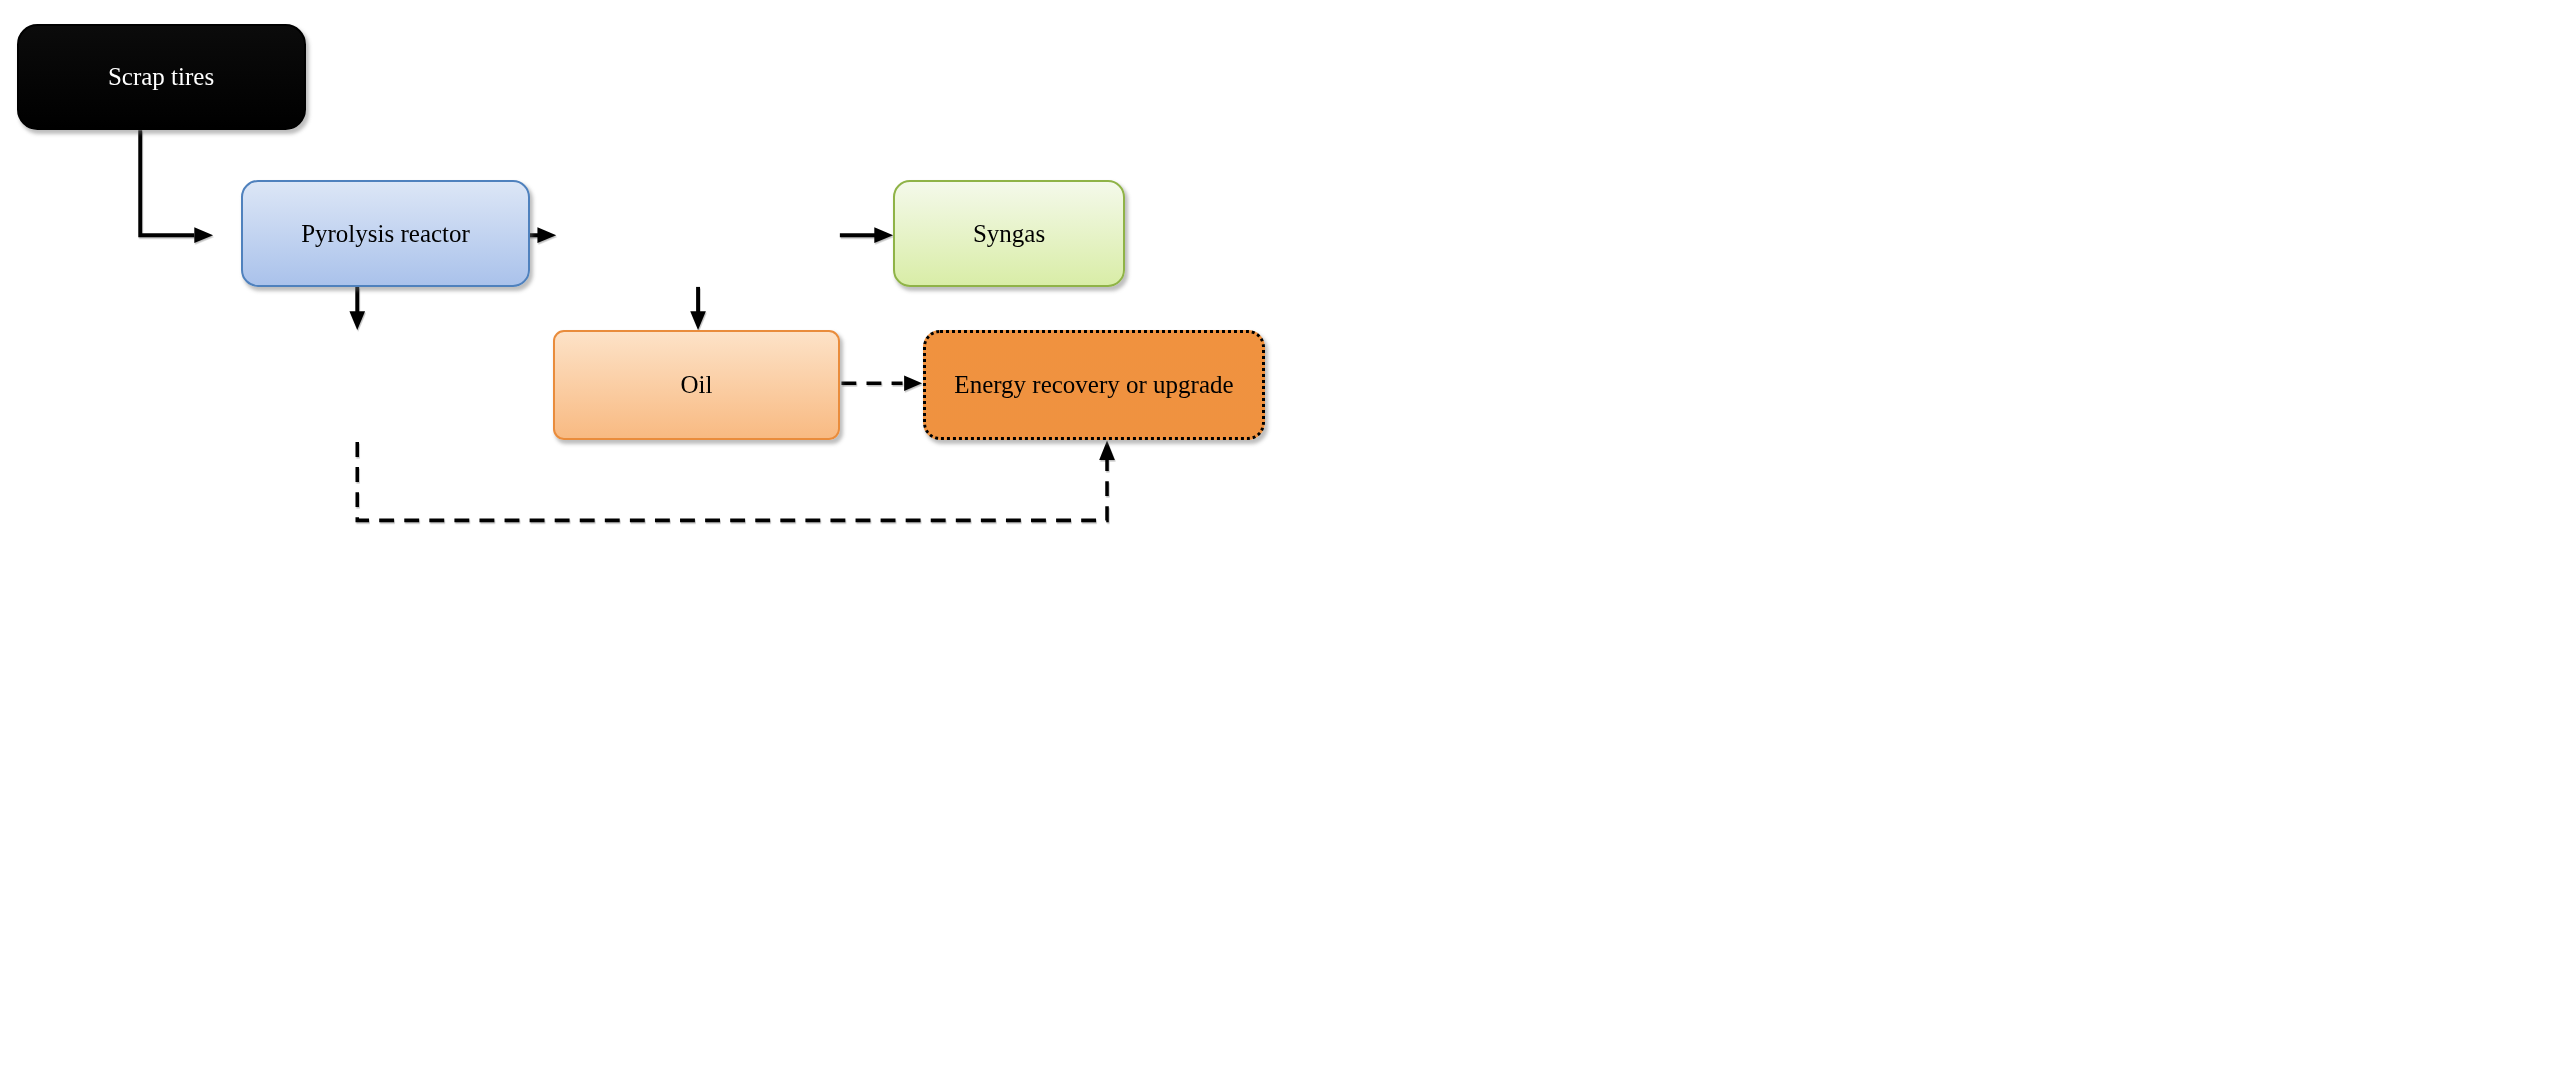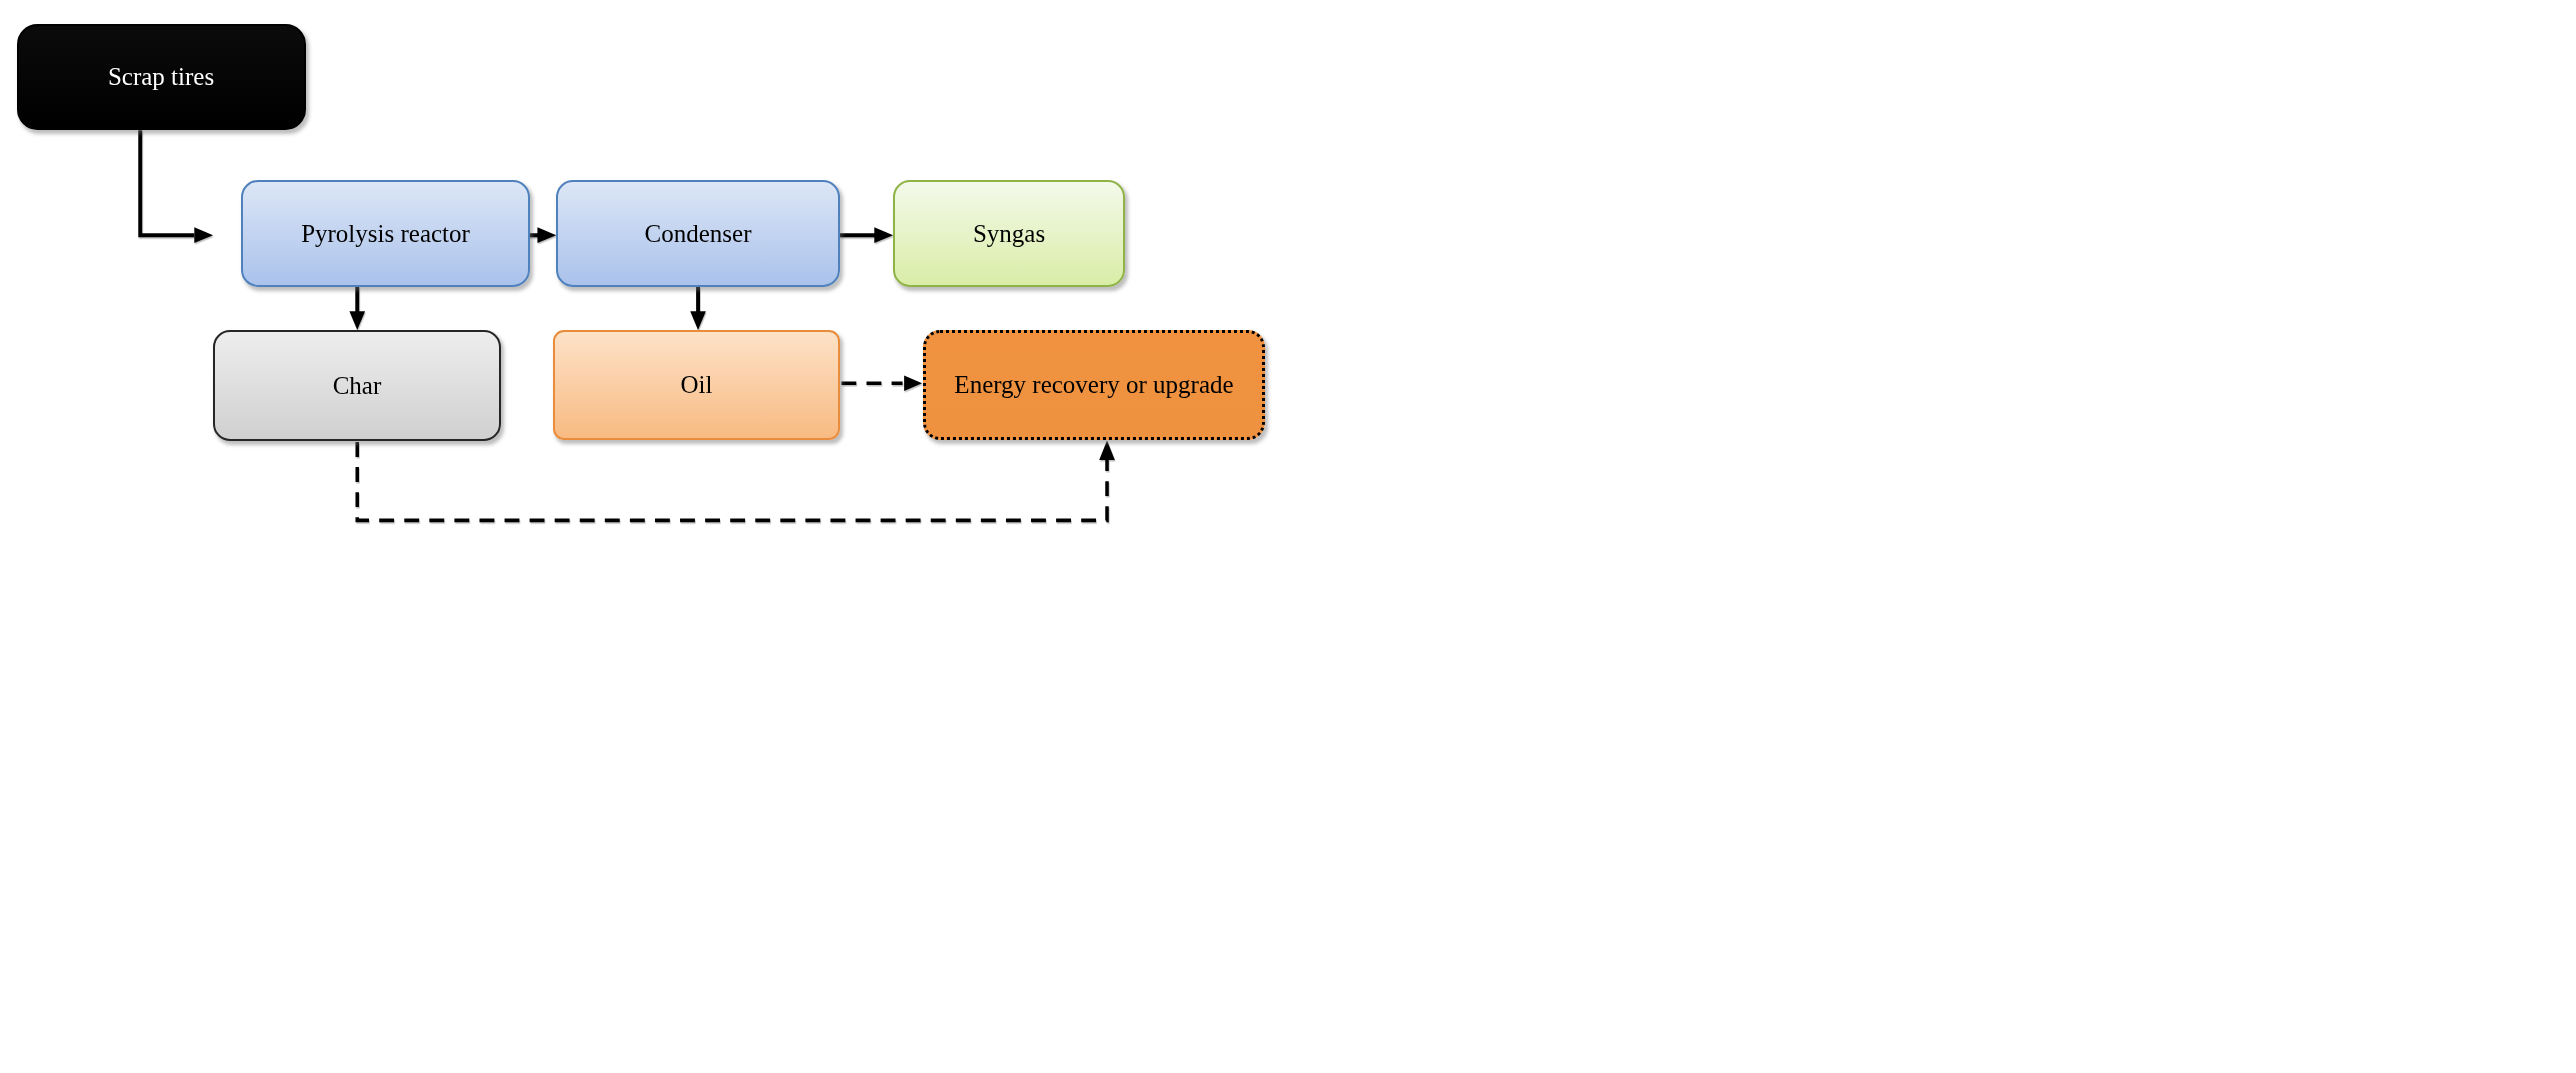--- a/index.html
+++ b/index.html
@@ -77,31 +77,25 @@
   </svg>
 
   <div class="box" style="left: 16.5px; top: 24px; width: 289px; height: 106px; border-radius: 20.4px; background: linear-gradient(rgb(11, 11, 11), rgb(0, 0, 0)); border-color: rgb(0, 0, 0); border-style: solid; color: rgb(255, 255, 255);">
     <span>Scrap tires</span>
   </div>
 
   <div class="box" style="left: 213px; top: 180px; width: 289px; height: 107px; background: linear-gradient(rgb(220, 230, 246), rgb(170, 194, 235)); border-color: rgb(79, 129, 189); border-style: solid; color: rgb(0, 0, 0); margin-left: 28px;">
     <span>Pyrolysis reactor</span>
   </div>
 
-  <div class="box" style="left: 556px; top: 180px; width: 284px; height: 107px; background: linear-gradient(rgb(220, 230, 246), rgb(170, 194, 235)); border-color: rgb(79, 129, 189); border-style: solid; color: rgb(0, 0, 0);">
-    <span>Condenser</span>
-  </div>
 
   <div class="box" style="left: 893px; top: 180px; width: 232px; height: 107px; background: linear-gradient(rgb(244, 249, 234), rgb(217, 237, 167)); border-color: rgb(143, 179, 71); border-style: solid; color: rgb(0, 0, 0);">
     <span>Syngas</span>
   </div>
 
-  <div class="box" style="left: 213px; top: 330px; width: 288px; height: 111px; background: linear-gradient(rgb(237, 237, 237), rgb(208, 208, 208)); border-color: rgb(38, 38, 38); border-style: solid; color: rgb(0, 0, 0);">
-    <span>Char</span>
-  </div>
 
   <div class="box" style="left: 553px; top: 330px; width: 287px; height: 110px; background: linear-gradient(rgb(253, 226, 199), rgb(248, 186, 130)); border-color: rgb(233, 140, 60); border-style: solid; color: rgb(0, 0, 0); border-radius: 11px;">
     <span>Oil</span>
   </div>
 
   <div class="box box--dotted" style="left: 923px; top: 330px; width: 342px; height: 110px; background: linear-gradient(rgb(240, 146, 63), rgb(239, 146, 64)); border-color: rgb(0, 0, 0); border-style: dotted; color: rgb(0, 0, 0);">
     <span>Energy recovery or upgrade</span>
   </div>
 
 </div>

